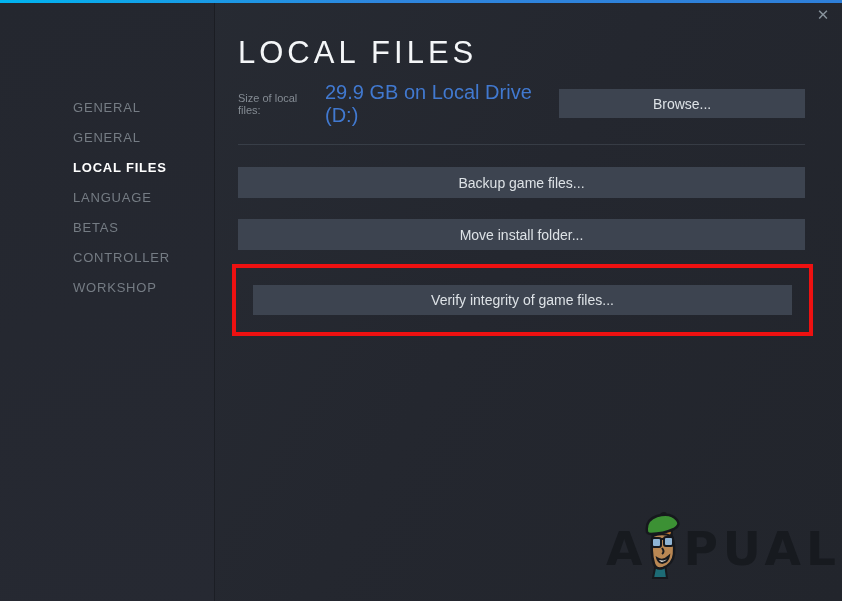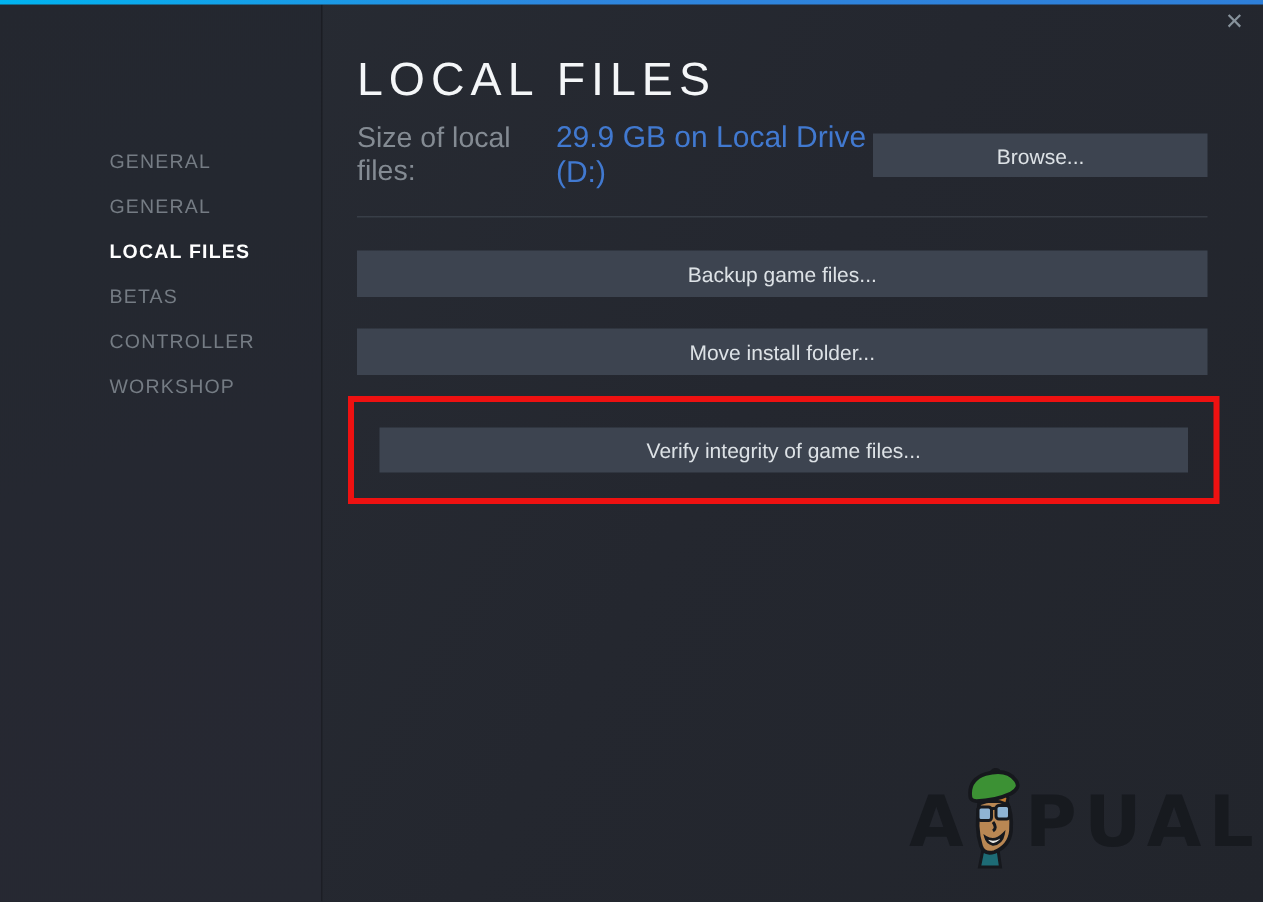--- a/index.html
+++ b/index.html
@@ -55,21 +55,21 @@
     font-size: 31px; line-height: 36px;
     font-weight: 300;
     letter-spacing: 4px;
     color: #f4f6f8;
   }
   .size-row {
     margin-top: 18px;
     height: 29px;
     display: flex; align-items: center;
   }
-  .size-label { font-size: 19px; color: #848b93; }
+  .size-label { font-size: 11px; color: #848b93; }
   .size-value { font-size: 20px; color: #4179d0; margin-left: 6px; cursor: pointer; }
   .spacer { flex: 1; }
   .btn {
     background: #3d4450;
     border: none; border-radius: 0;
     color: #dde2e6; font-size: 14px;
     font-family: "Liberation Sans", "DejaVu Sans", sans-serif;
     cursor: pointer;
     display: flex; align-items: center; justify-content: center;
   }
@@ -115,20 +115,21 @@
 <div class="window">
 
   <div class="accent-stripe"></div>
 
   <div class="close-btn">✕</div>
 
   <nav class="sidebar">
     <div class="nav-item">GENERAL</div>
     <div class="nav-item">GENERAL</div>
     <div class="nav-item selected">LOCAL FILES</div>
+    <div class="nav-item">LANGUAGE</div>
     <div class="nav-item">BETAS</div>
     <div class="nav-item">CONTROLLER</div>
     <div class="nav-item">WORKSHOP</div>
   </nav>
 
   <main class="main">
 
     <h1 class="page-title">LOCAL FILES</h1>
 
     <div class="size-row">

